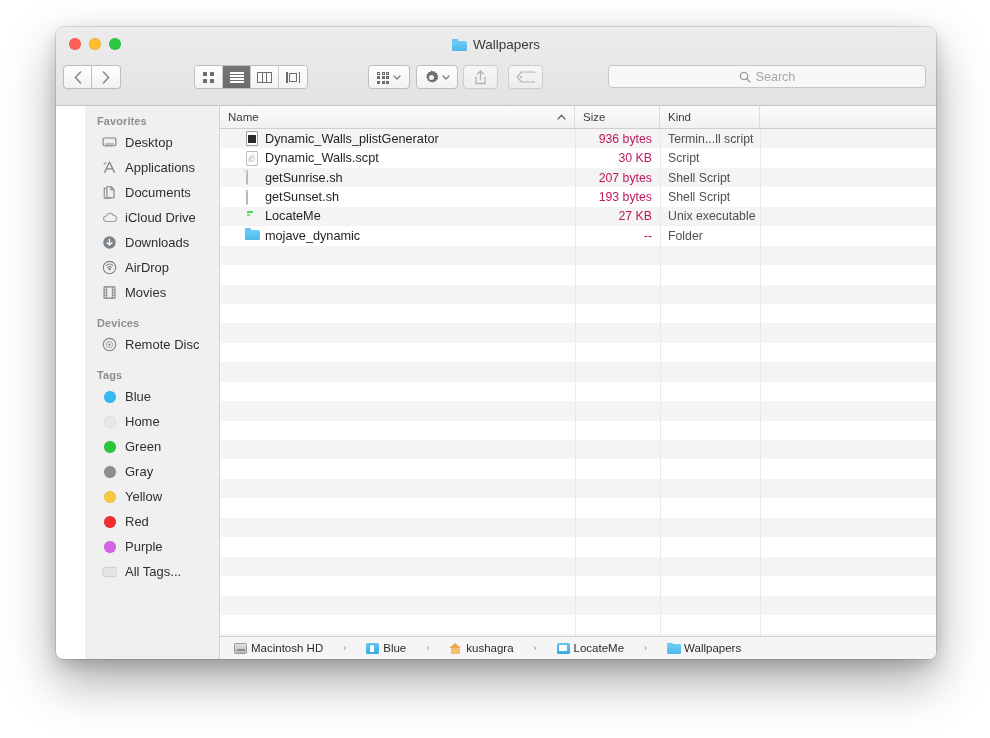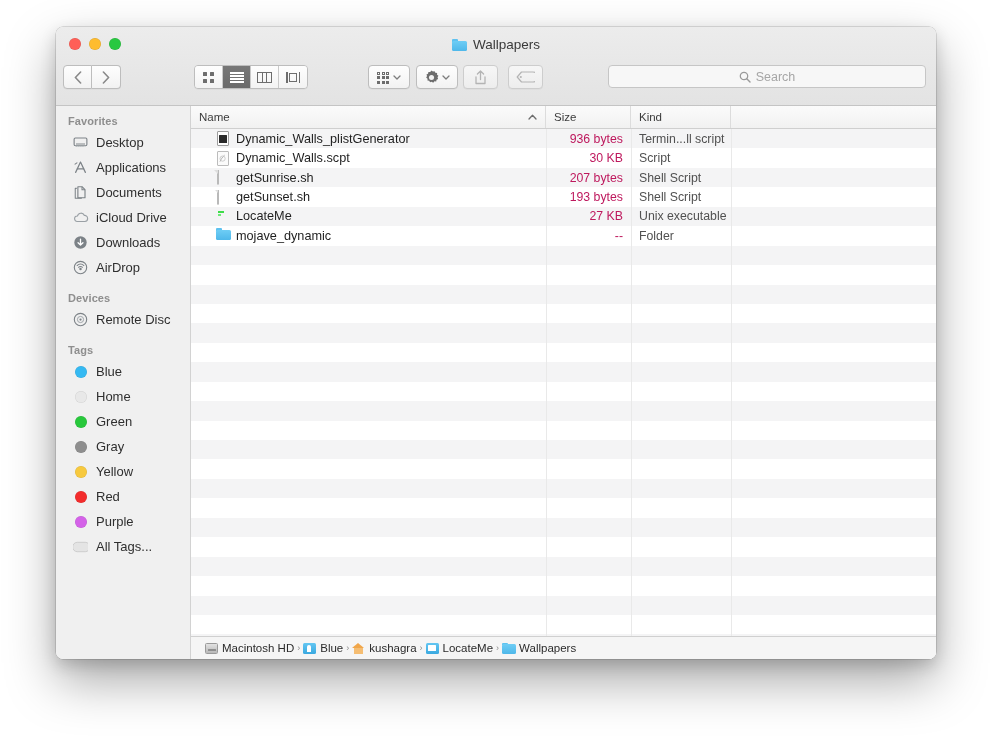--- a/index.html
+++ b/index.html
@@ -219,20 +219,21 @@
   .search-placeholder {
     font-size: 12.5px;
     color: #a6a6a6;
   }
 
   
   .window-body {
     flex: 1 1 auto;
     display: flex;
     min-height: 0;
+    padding-left: 29px;
   }
 
   
   .sidebar {
     width: 135px;
     flex: 0 0 135px;
     background: #f0f0f0;
     border-right: 1px solid #d2d2d2;
     padding-top: 9px;
     box-sizing: border-box;
@@ -457,21 +458,21 @@
 
   
   .path-bar {
     height: 23px;
     flex: 0 0 23px;
     background: #f5f5f5;
     border-top: 1px solid #d0d0d0;
     display: flex;
     align-items: center;
     padding-left: 14px;
-    gap: 2px;
+    gap: 19px;
     font-size: 11.5px;
     color: #2b2b2b;
     box-sizing: border-box;
   }
   .path-item {
     display: flex;
     align-items: center;
     gap: 4px;
     white-space: nowrap;
   }
@@ -755,20 +756,30 @@
             <svg width="15" height="15" viewBox="0 0 16 16">
               <circle cx="8" cy="8" r="6.6" fill="none" stroke="#7c8287" stroke-width="1.2"></circle>
               <circle cx="8" cy="9.6" r="1.3" fill="#7c8287"></circle>
               <path d="M5.9 7.8a2.8 2.8 0 0 1 4.2 0" fill="none" stroke="#7c8287" stroke-width="1.1" stroke-linecap="round"></path>
               <path d="M4.4 5.9a5 5 0 0 1 7.2 0" fill="none" stroke="#7c8287" stroke-width="1.1" stroke-linecap="round"></path>
             </svg>
           </span>
           <span>AirDrop</span>
         </div>
 
+        <div class="sb-item">
+          <span class="sb-ico">
+            <svg width="15" height="15" viewBox="0 0 16 16">
+              <rect x="2.2" y="2" width="11.6" height="12" rx="0.8" fill="none" stroke="#7c8287" stroke-width="1.2"></rect>
+              <path d="M5 2v12M11 2v12" stroke="#7c8287" stroke-width="1"></path>
+              <path d="M2.2 5.2h2.8M2.2 8h2.8M2.2 10.8h2.8M11 5.2h2.8M11 8h2.8M11 10.8h2.8" stroke="#7c8287" stroke-width="0.9"></path>
+            </svg>
+          </span>
+          <span>Movies</span>
+        </div>
       </div>
 
       <div class="sb-group">
         <div class="sb-header">Devices</div>
         <div class="sb-item">
           <span class="sb-ico">
             <svg width="15" height="15" viewBox="0 0 16 16">
               <circle cx="8" cy="8" r="6.6" fill="none" stroke="#7c8287" stroke-width="1.2"></circle>
               <circle cx="8" cy="8" r="3.3" fill="none" stroke="#9aa0a5" stroke-width="1"></circle>
               <circle cx="8" cy="8" r="1.2" fill="#7c8287"></circle>

